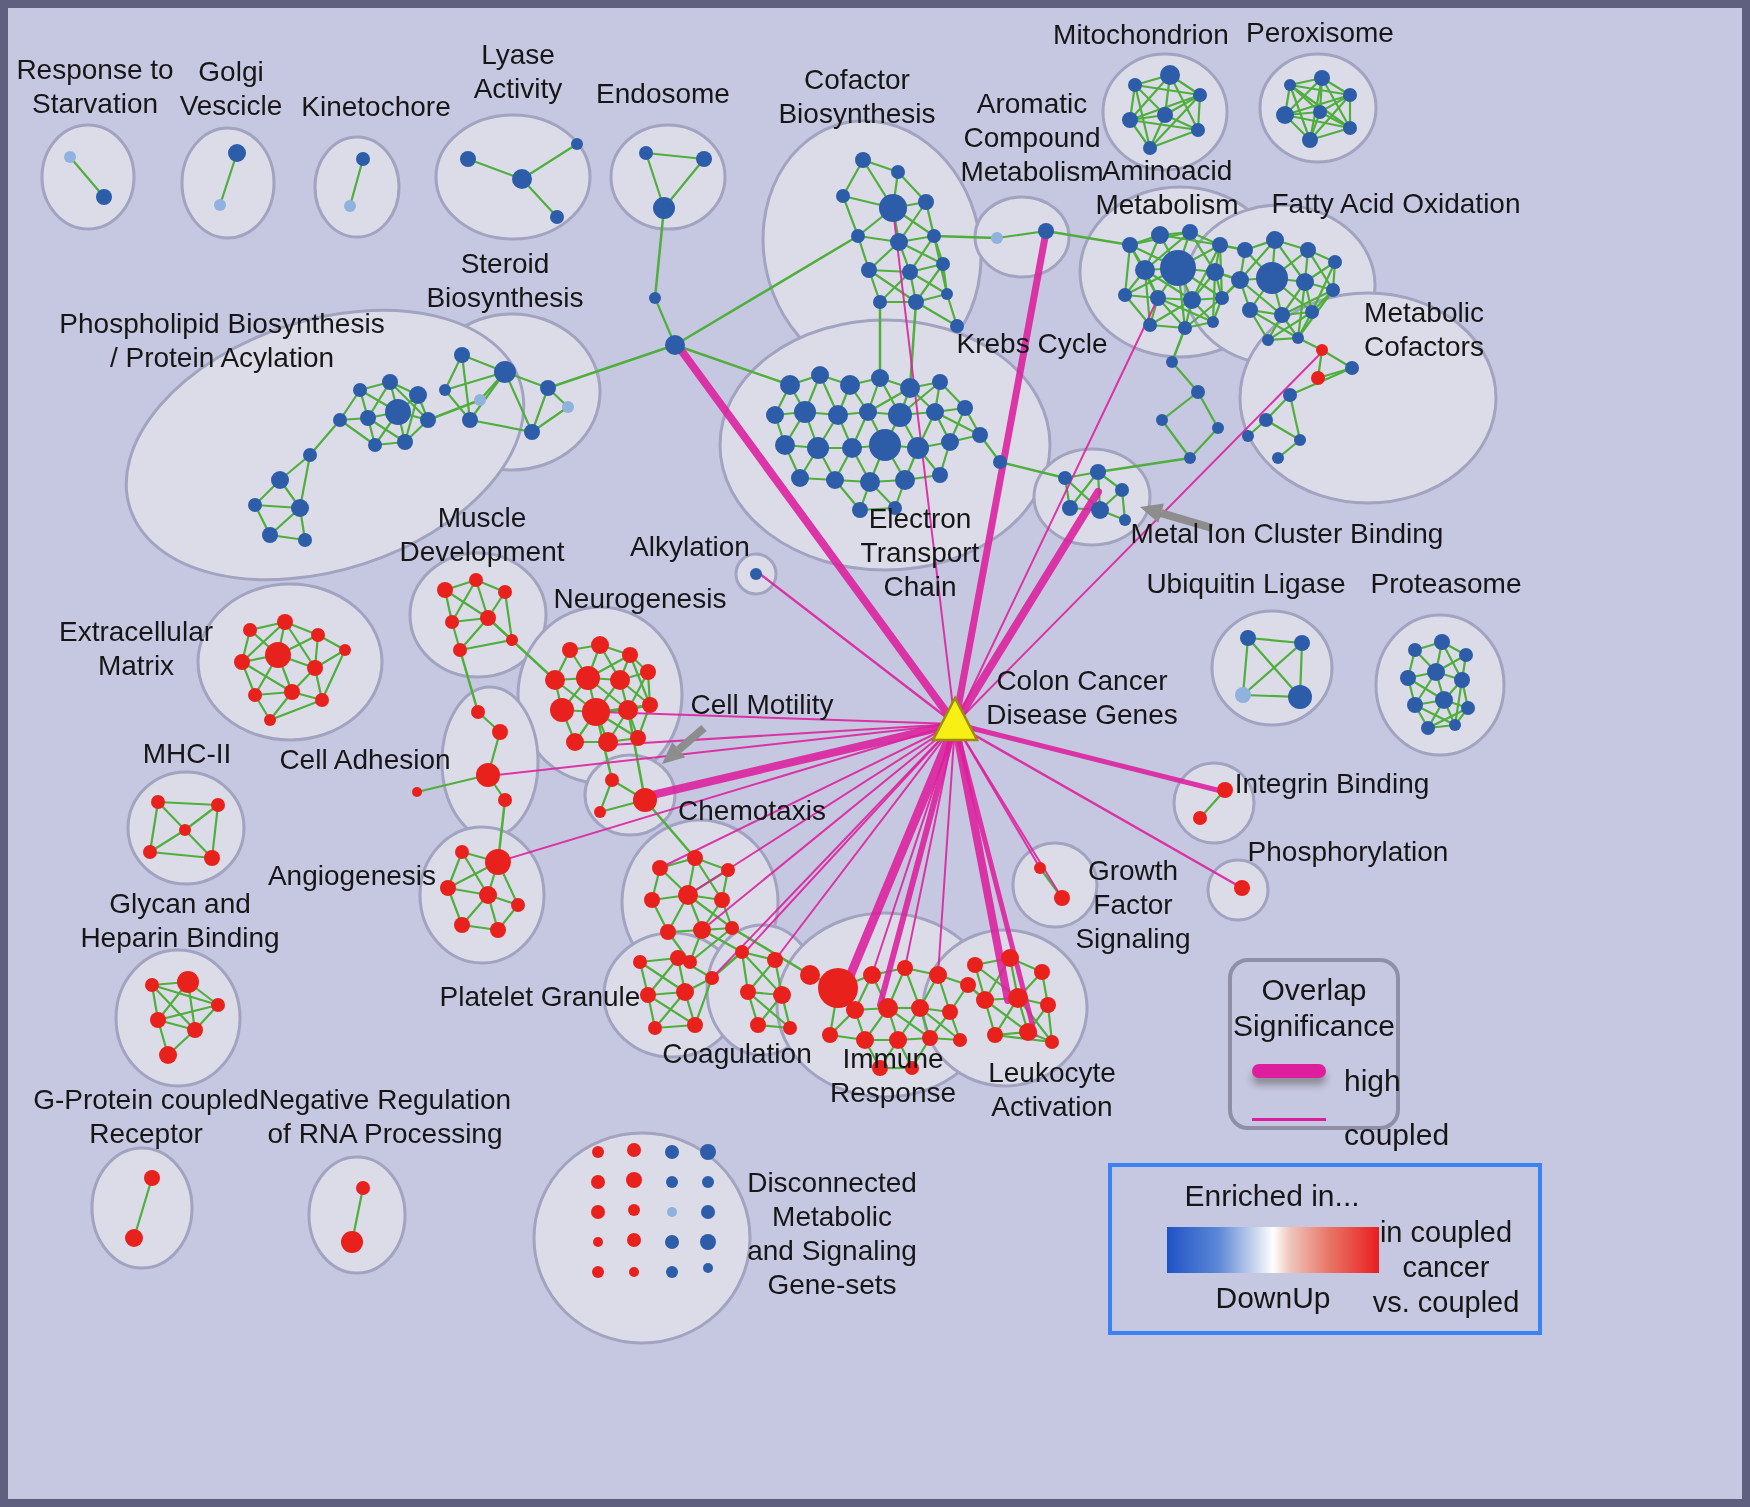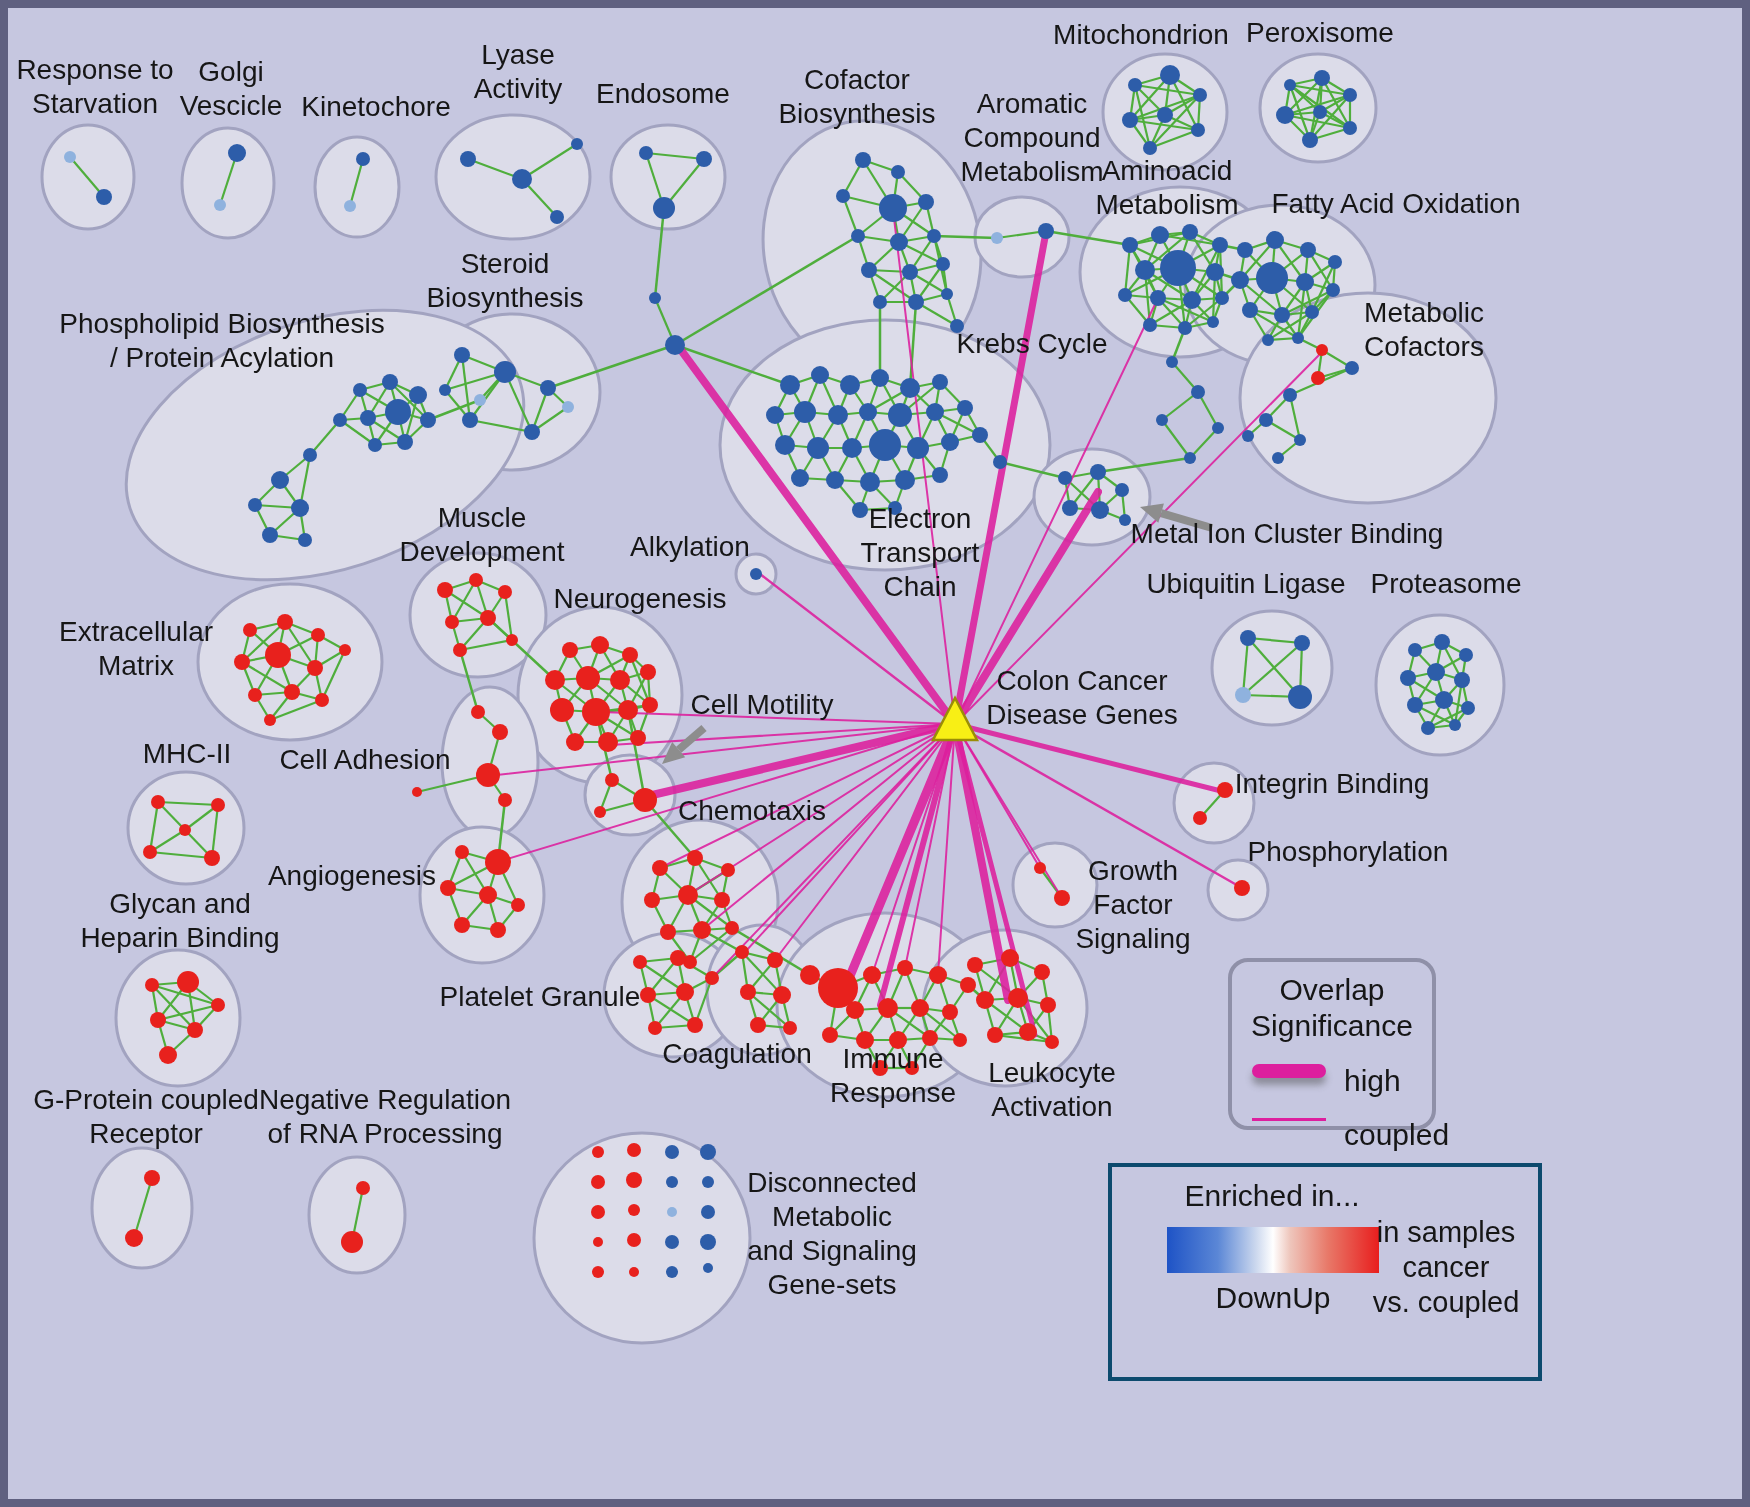--- a/index.html
+++ b/index.html
@@ -1,30 +1,30 @@
 <!DOCTYPE html>
 <html><head>
 <meta charset="utf-8">
 <style>
   html,body{margin:0;padding:0;background:#b9badb;}
   .stage{position:relative;width:1750px;height:1507px;font-family:"Liberation Sans",sans-serif;overflow:hidden;}
   .stage svg{position:absolute;left:0;top:0;}
   svg text{font-family:"Liberation Sans",sans-serif;font-size:28px;fill:#161616;}
   
-  .legend-overlap{position:absolute;left:1228px;top:958px;width:208px;height:172px;
+  .legend-overlap{position:absolute;left:1228px;top:958px;width:172px;height:172px;
     border:4px solid #8f90a8;border-radius:20px;color:#161616;
     font-size:30px;box-sizing:border-box;}
   .lg-title{text-align:center;margin-top:10px;line-height:36px;}
   .lg-row{display:flex;gap:18px;margin:20px 0 0 20px;}
   .bar-high{width:74px;height:14px;background:#dd1f9e;border-radius:7px;
     box-shadow:0 7px 7px rgba(70,70,70,.45);flex:0 0 auto;}
   .bar-mod{width:74px;height:3px;background:#dd1f9e;flex:0 0 auto;}
   
-  .legend-enriched{position:absolute;left:1108px;top:1163px;width:434px;height:218px;
-    border:4px solid #0c4a6e;color:#161616;font-size:30px;box-sizing:border-box;}
+  .legend-enriched{position:absolute;left:1108px;top:1163px;width:434px;height:172px;
+    border:4px solid #3b82f6;color:#161616;font-size:30px;box-sizing:border-box;}
   .en-title{position:absolute;left:52px;top:12px;width:216px;text-align:center;}
   .grad-bar{position:absolute;left:55px;top:60px;width:212px;height:46px;
     background:linear-gradient(to right,#1e53c6 0%,#5b87d6 24%,#ccd8ee 42%,#ffffff 50%,#eec6bc 58%,#e87868 76%,#e81e1e 100%);}
   .en-ends{position:absolute;left:55px;top:114px;width:212px;display:flex;justify-content:center;}
   .en-note{position:absolute;right:8px;top:48px;width:168px;text-align:center;line-height:35px;font-size:29px;}
 </style>
 </head>
 <body>
 
 <div class="stage">
@@ -1047,18 +1047,18 @@
   </div>
 
   <div class="legend-enriched">
     <div class="en-title">Enriched in...</div>
     <div class="grad-bar"></div>
     <div class="en-ends">
       <span>Down</span>
       <span>Up</span>
     </div>
     <div class="en-note">
-      <div>in samples</div>
+      <div>in coupled</div>
       <div>cancer</div>
       <div>vs. coupled</div>
     </div>
   </div>
 </div>
 
 </body></html>

